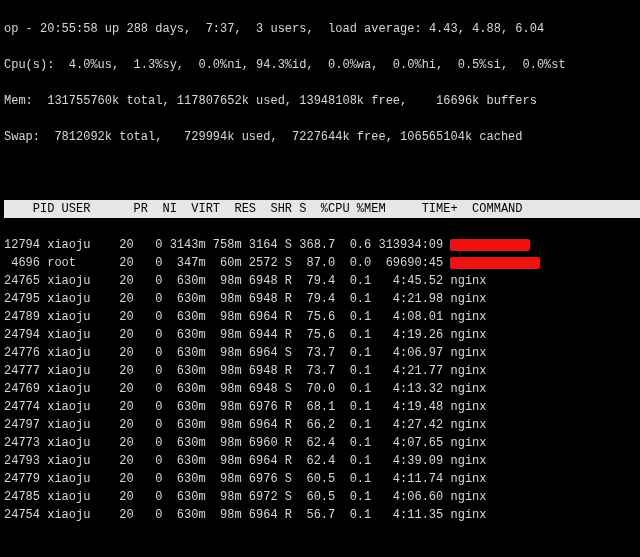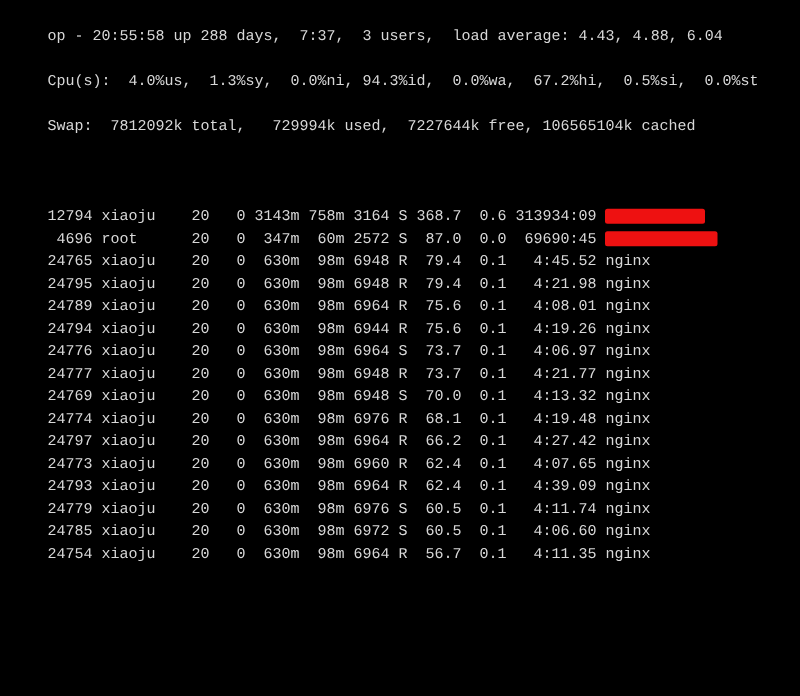--- a/index.html
+++ b/index.html
@@ -1,22 +1,24 @@
 <!DOCTYPE html>
 <html><head>
 <meta charset="utf-8">
 <style>
   html,body{margin:0;padding:0;background:#000;color:#d8d8d8;font-family:Menlo,Consolas,"Liberation Mono",monospace;font-size:12px;line-height:18px;width:640px;height:557px;overflow:hidden;}
   .term{white-space:pre;padding:2px 0 0 4px;}
   .hdr{background:#e6e6e6;color:#000;display:inline-block;}
   .redact{display:inline-block;height:12px;vertical-align:middle;background:#e11;border-radius:2px;}
-  .row{display:block;margin-left:34px;}
+  .row{display:block;}
 </style>
 </head>
 <body>
 
 <div class="term">
 <div class="row"><span>op - </span><span>20:55:58</span><span> up </span><span>288 days,  7:37,</span><span>  3 users,</span><span>  load average: </span><span>4.43, 4.88, 6.04</span></div>
-<div class="row">Cpu(s):  4.0%us,  1.3%sy,  0.0%ni, 94.3%id,  0.0%wa,  67.2%hi,  0.5%si,  0.0%st</div>
+<div class="row">Cpu(s):  4.0%us,  1.3%sy,  0.0%ni, 94.3%id,  0.0%wa,  0.0%hi,  0.5%si,  0.0%st</div>
+<div class="row">Mem:  131755760k total, 117807652k used, 13948108k free,    16696k buffers</div>
 <div class="row">Swap:  7812092k total,   729994k used,  7227644k free, 106565104k cached</div>
 <div class="row">&nbsp;</div>
+<div class="row"><span class="hdr" id="colhdr">    PID USER      PR  NI  VIRT  RES  SHR S  %CPU %MEM     TIME+  COMMAND                  </span></div>
 <div id="proc"><div class="row"><span>12794 xiaoju    20   0 3143m 758m 3164 S 368.7  0.6 313934:09 </span><span class="redact" style="width: 80px;"></span></div><div class="row"><span> 4696 root      20   0  347m  60m 2572 S  87.0  0.0  69690:45 </span><span class="redact" style="width: 90px;"></span></div><div class="row"><span>24765 xiaoju    20   0  630m  98m 6948 R  79.4  0.1   4:45.52 </span><span>nginx</span></div><div class="row"><span>24795 xiaoju    20   0  630m  98m 6948 R  79.4  0.1   4:21.98 </span><span>nginx</span></div><div class="row"><span>24789 xiaoju    20   0  630m  98m 6964 R  75.6  0.1   4:08.01 </span><span>nginx</span></div><div class="row"><span>24794 xiaoju    20   0  630m  98m 6944 R  75.6  0.1   4:19.26 </span><span>nginx</span></div><div class="row"><span>24776 xiaoju    20   0  630m  98m 6964 S  73.7  0.1   4:06.97 </span><span>nginx</span></div><div class="row"><span>24777 xiaoju    20   0  630m  98m 6948 R  73.7  0.1   4:21.77 </span><span>nginx</span></div><div class="row"><span>24769 xiaoju    20   0  630m  98m 6948 S  70.0  0.1   4:13.32 </span><span>nginx</span></div><div class="row"><span>24774 xiaoju    20   0  630m  98m 6976 R  68.1  0.1   4:19.48 </span><span>nginx</span></div><div class="row"><span>24797 xiaoju    20   0  630m  98m 6964 R  66.2  0.1   4:27.42 </span><span>nginx</span></div><div class="row"><span>24773 xiaoju    20   0  630m  98m 6960 R  62.4  0.1   4:07.65 </span><span>nginx</span></div><div class="row"><span>24793 xiaoju    20   0  630m  98m 6964 R  62.4  0.1   4:39.09 </span><span>nginx</span></div><div class="row"><span>24779 xiaoju    20   0  630m  98m 6976 S  60.5  0.1   4:11.74 </span><span>nginx</span></div><div class="row"><span>24785 xiaoju    20   0  630m  98m 6972 S  60.5  0.1   4:06.60 </span><span>nginx</span></div><div class="row"><span>24754 xiaoju    20   0  630m  98m 6964 R  56.7  0.1   4:11.35 </span><span>nginx</span></div></div>
 </div>
 
 </body></html>

